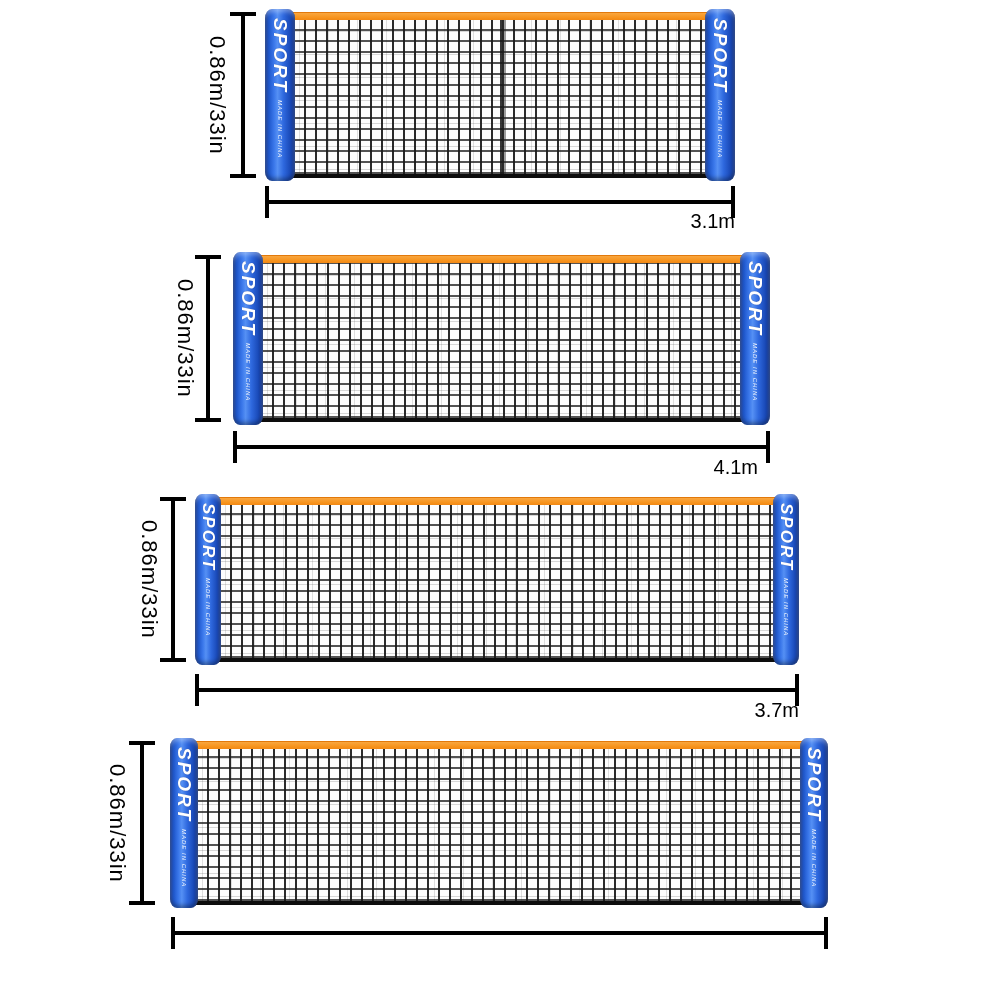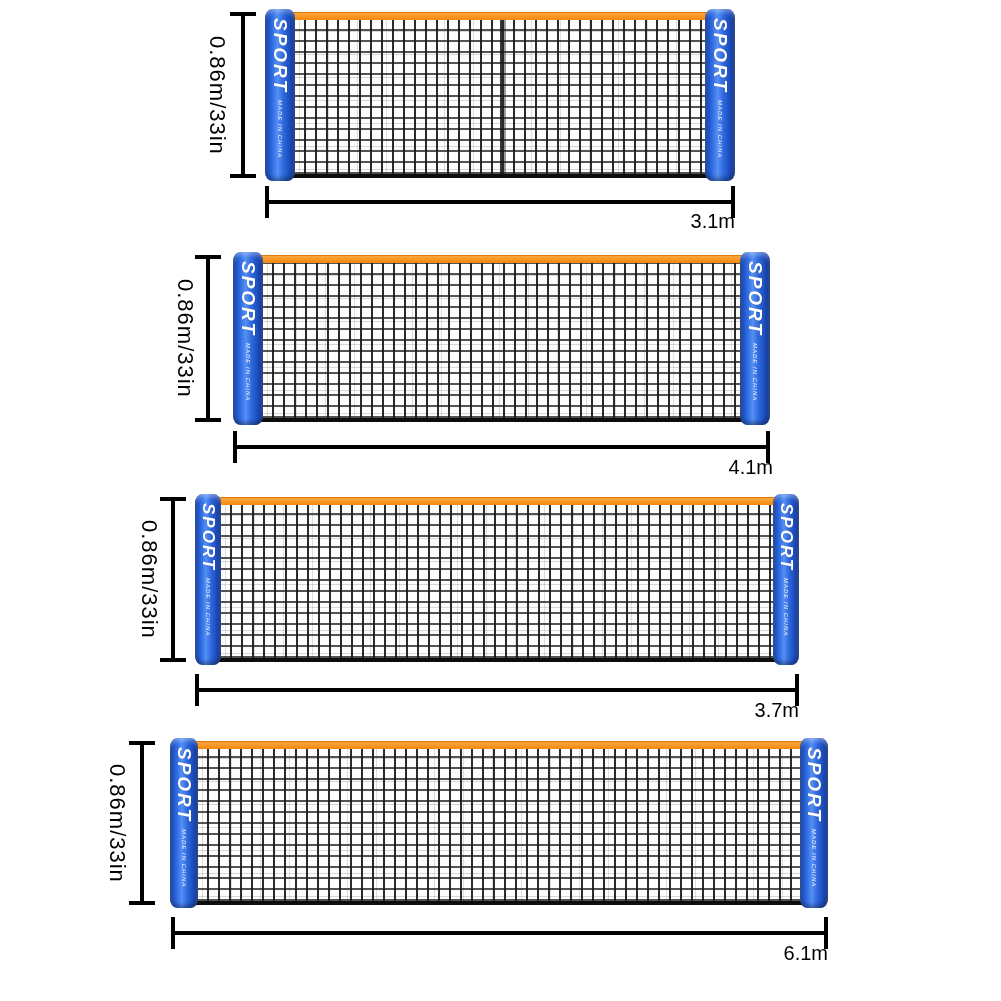--- a/index.html
+++ b/index.html
@@ -104,21 +104,21 @@
   .hdim::after  { right:0; }
   .n1-hdim { left:265px; top:200px; width:470px; }
   .n2-hdim { left:233px; top:445px; width:537px; }
   .n3-hdim { left:195px; top:688px; width:604px; }
   .n4-hdim { left:171px; top:931px; width:657px; }
 
   .hlabel {
     position:absolute; text-align:right; font-size:20px; color:#000; line-height:1.2;
   }
   .n1-hlabel { left:265px; top:209px; width:470px; }
-  .n2-hlabel { left:236px; top:455px; width:537px; }
+  .n2-hlabel { left:221px; top:455px; width:537px; }
   .n3-hlabel { left:195px; top:698px; width:604px; }
   .n4-hlabel { left:171px; top:941px; width:657px; }
 </style>
 </head>
 <body>
 
 <div class="canvas">
 
   <div class="vdim n1-vdim"></div>
   <div class="vlabel n1-vlabel">
@@ -199,15 +199,14 @@
       <div class="band"></div>
       <div class="mesh"></div>
       <div class="tape"></div>
     </div>
     <div class="post post-right">
       <span class="sport">SPORT</span>
       <span class="madein">MADE IN CHINA</span>
     </div>
   </div>
   <div class="hdim n4-hdim"></div>
-  <div class="hlabel n4-hlabel">6.1m</div>
 
 </div>
 
 </body></html>

